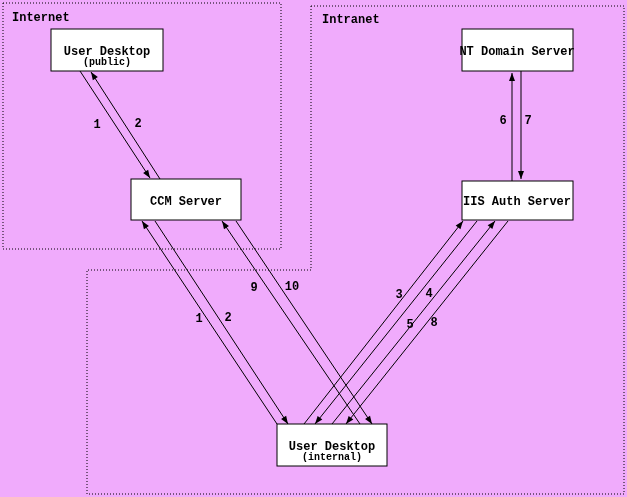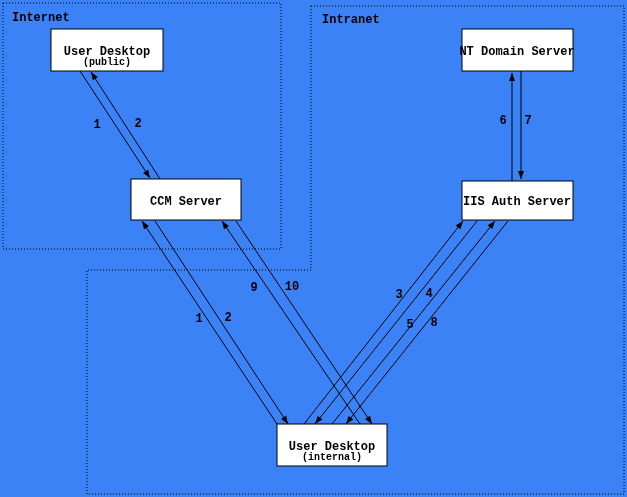--- a/index.html
+++ b/index.html
@@ -1,20 +1,20 @@
 <!DOCTYPE html>
 <html><head>
 <meta charset="utf-8">
 <style>
   html, body { margin: 0; padding: 0; background: #ffffff; }
   .canvas {
     position: relative;
     width: 627px;
     height: 497px;
-    background: #3b82f6;
+    background: #f0abfc;
     font-family: "Liberation Mono", "DejaVu Sans Mono", monospace;
   }
   svg text {
     font-family: "Liberation Mono", "DejaVu Sans Mono", monospace;
     font-weight: bold;
     fill: #000000;
   }
   .zone-border { fill: none; stroke: #000000; stroke-width: 1; stroke-dasharray: 1 2; }
   .node-box    { fill: #ffffff; stroke: #000000; stroke-width: 1; }
   .flow-line   { stroke: #000000; stroke-width: 1; fill: none; }

